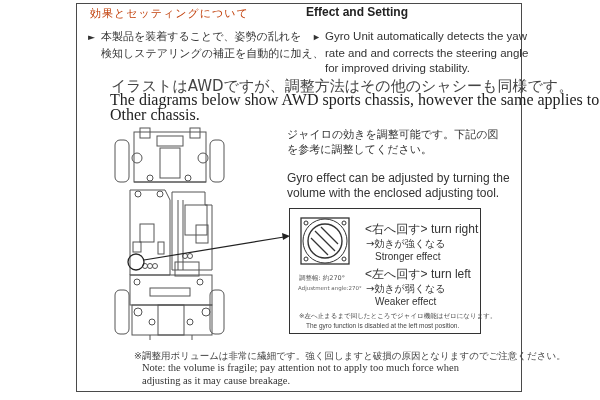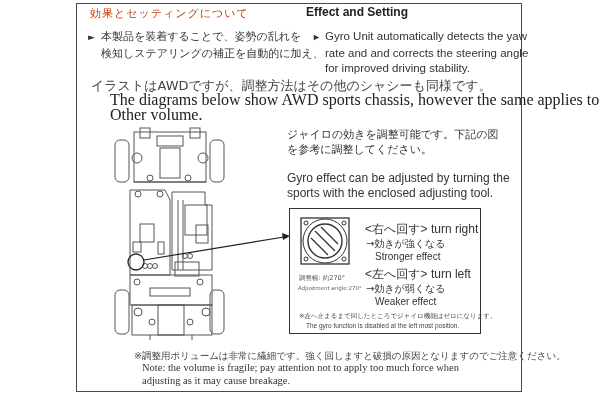--- a/index.html
+++ b/index.html
@@ -9,21 +9,21 @@
            border:1.5px solid #4a4a4a; box-sizing:border-box; }
   .abs { position:absolute; white-space:nowrap; }
   .jp-title { left:90px; top:6px; font-size:11px; color:#c2410c; letter-spacing:1px; }
   .en-title { left:306px; top:5px; font-size:12px; font-weight:bold; color:#222;
               font-family:"Liberation Sans", sans-serif; }
   .bullet-jp { left:88px; top:29px; font-size:11px; line-height:15.5px; color:#333; }
   .bullet-jp .tri, .bullet-en .tri { display:inline-block; width:13px; font-size:9px; }
   .bullet-jp .ln2, .bullet-en .ln2 { padding-left:13px; display:block; }
   .bullet-en { left:312px; top:29px; font-size:11.5px; line-height:15.5px; color:#333;
                font-family:"Liberation Sans", sans-serif; }
-  .note-jp { left:91px; top:77px; font-size:13px; color:#444; }
+  .note-jp { left:111px; top:77px; font-size:15px; color:#444; }
   .note-en { left:110px; top:92px; font-size:16px; line-height:15px; color:#222;
              font-family:Liberation Serif, serif; }
   .adj-jp { left:287px; top:127px; font-size:11px; line-height:15px; color:#333; }
   .adj-en { left:287px; top:171px; font-size:12px; line-height:15px; color:#333;
             font-family:"Liberation Sans", sans-serif; }
   .inner { position:absolute; left:289px; top:208px; width:192px; height:126px;
            border:1.2px solid #333; box-sizing:border-box; }
   .dir { font-size:12px; color:#333; font-family:"Liberation Sans", sans-serif; }
   .sub { font-size:10px; color:#333; line-height:13px;text-align:right; }
   .adj-angle-jp { font-size:6.5px; color:#555; }
@@ -50,30 +50,30 @@
 
 <div class="abs bullet-en">
   <span class="tri">►</span><span>Gyro Unit automatically detects the yaw</span>
   <span class="ln2">rate and and corrects the steering angle</span>
   <span class="ln2">for improved driving stability.</span>
 </div>
 
 <div class="abs note-jp">イラストはAWDですが、調整方法はその他のシャシーも同様です。</div>
 <div class="abs note-en">
   <div>The diagrams below show AWD sports chassis, however the same applies to</div>
-  <div>Other volume.</div>
+  <div>Other chassis.</div>
 </div>
 
 <div class="abs adj-jp">
   <div>ジャイロの効きを調整可能です。下記の図</div>
   <div>を参考に調整してください。</div>
 </div>
 <div class="abs adj-en">
   <div>Gyro effect can be adjusted by turning the</div>
-  <div>sports with the enclosed adjusting tool.</div>
+  <div>volume with the enclosed adjusting tool.</div>
 </div>
 
 <svg width="600" height="400" style="left:0;top:0;" viewBox="0 0 600 400">
   <g fill="none" stroke="#555" stroke-width="1">
 
     <rect x="115" y="140" width="14" height="42" rx="5"></rect>
     <rect x="210" y="140" width="14" height="42" rx="5"></rect>
 
     <rect x="134" y="132" width="72" height="50"></rect>
     <rect x="140" y="128" width="10" height="10"></rect>

